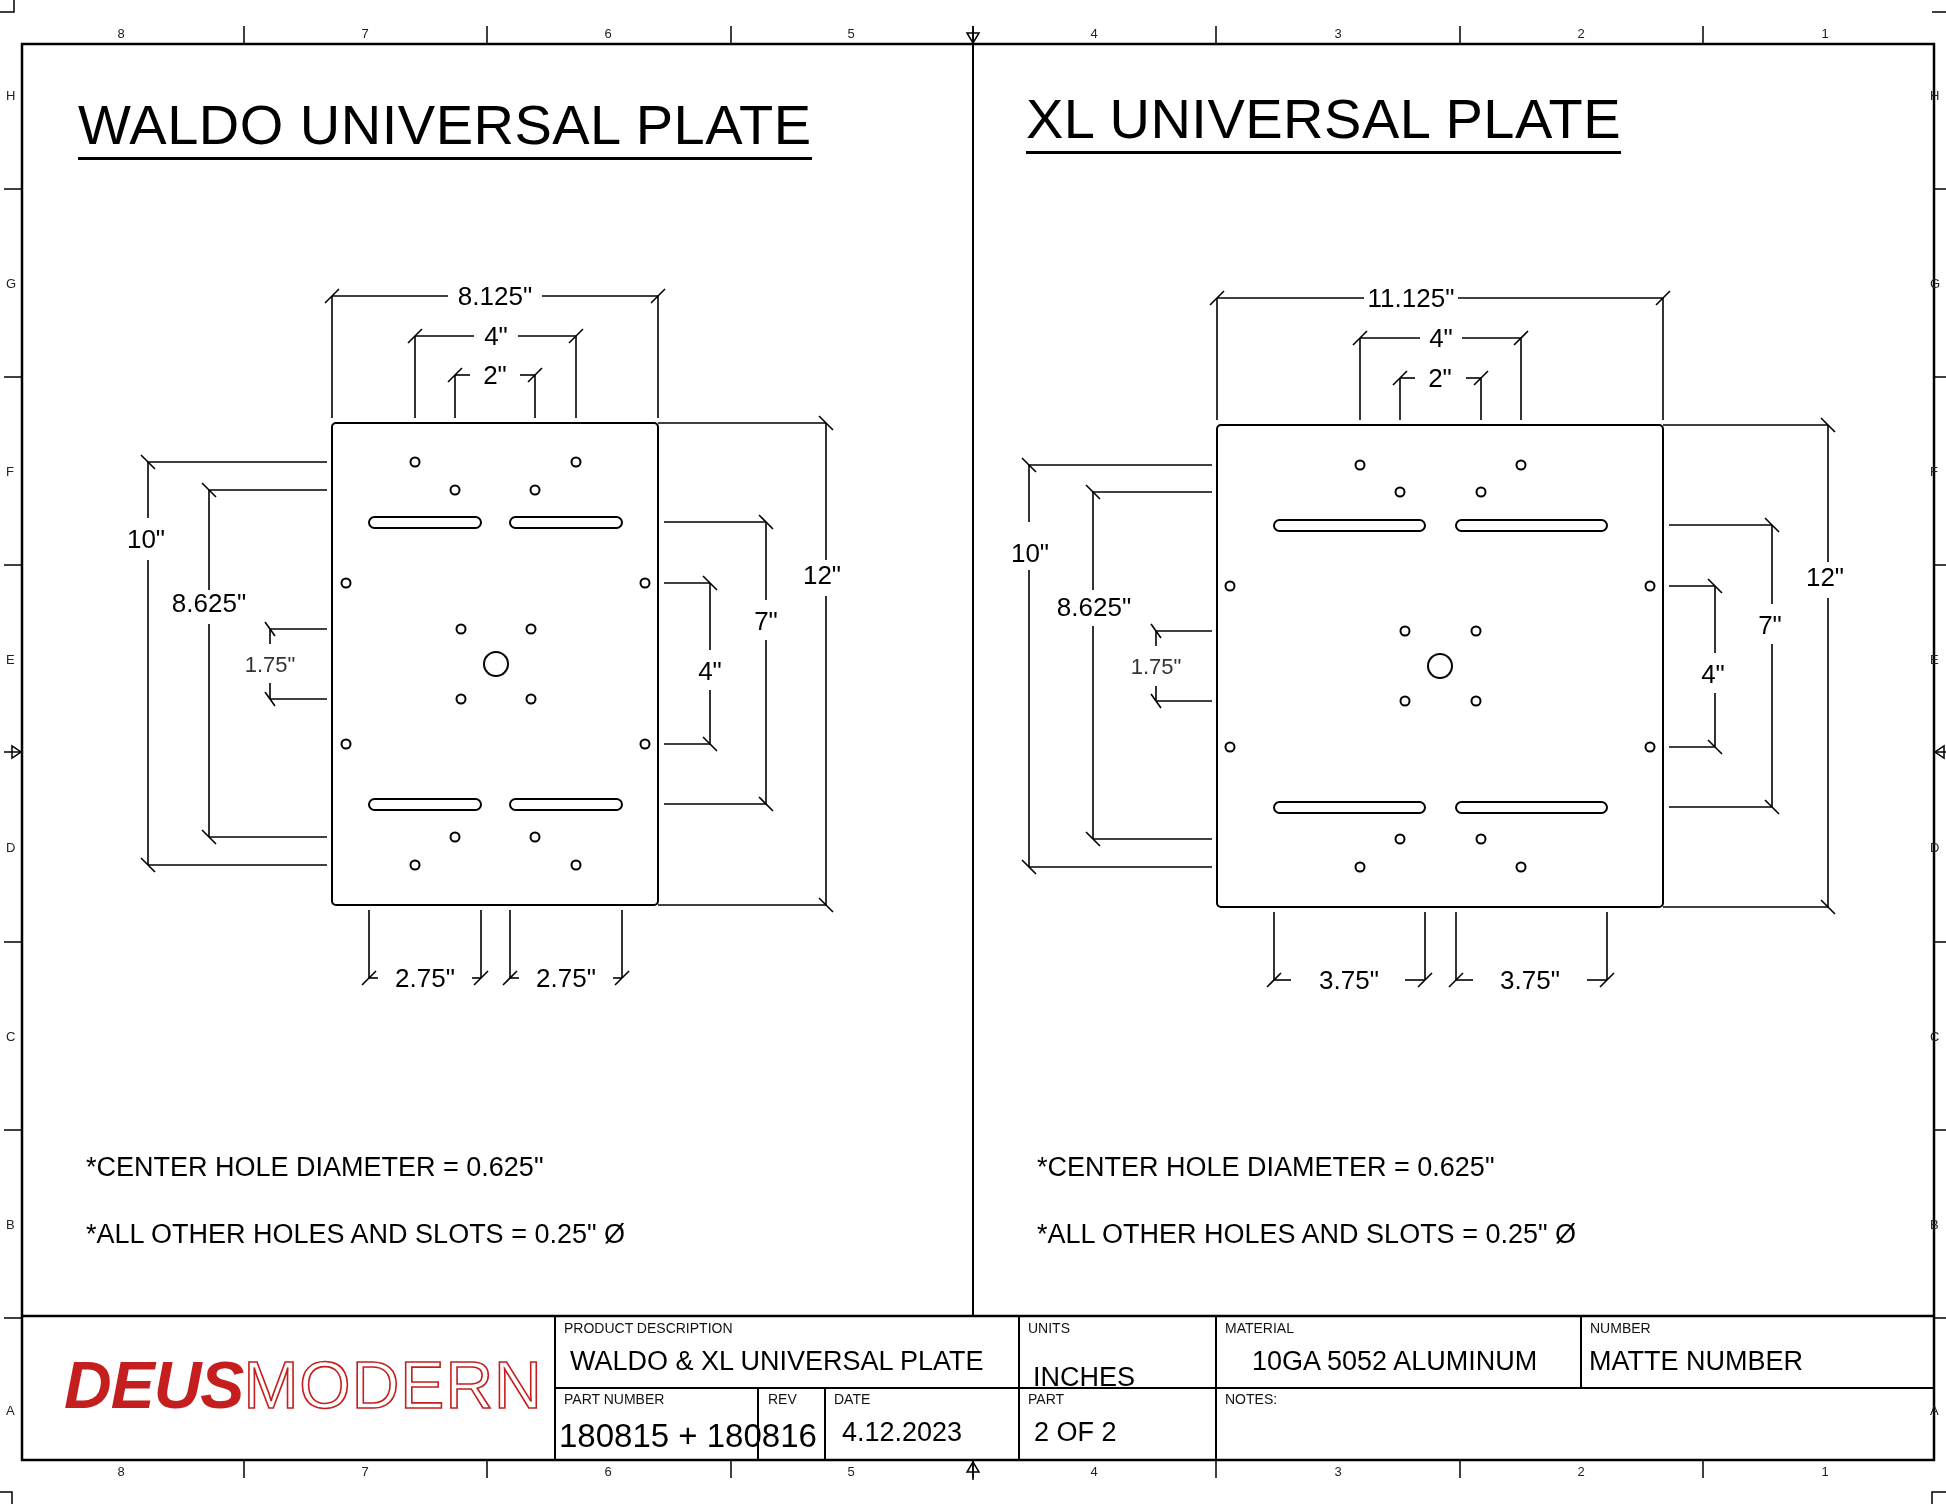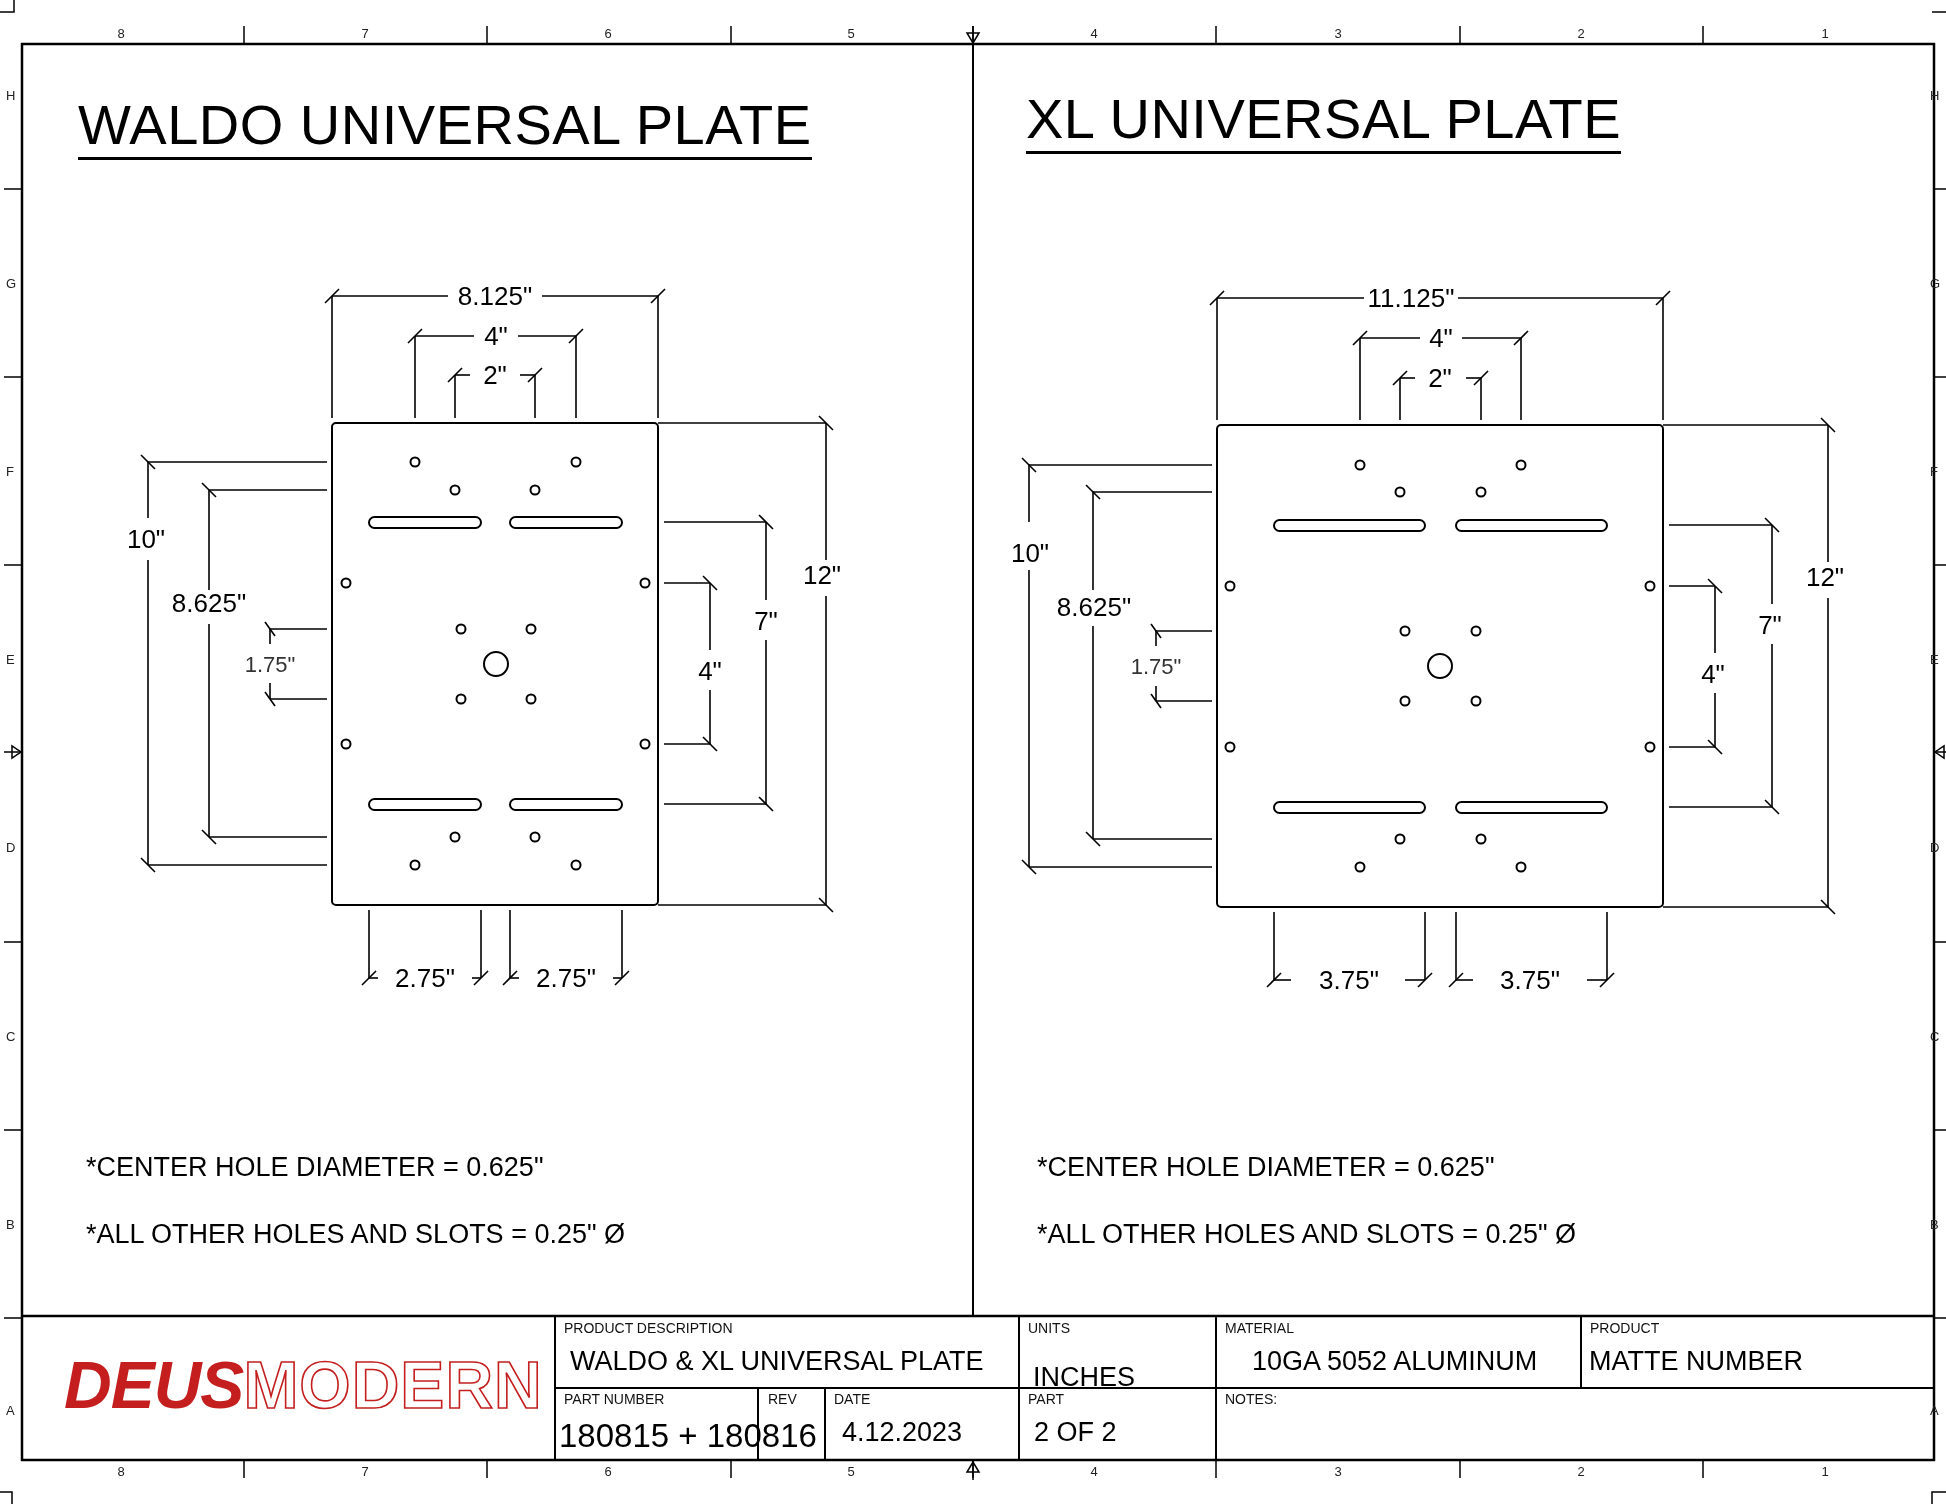--- a/index.html
+++ b/index.html
@@ -7,21 +7,21 @@
   .abs{position:absolute;}
   .zone-num{position:absolute;font-size:13px;color:#222;transform:translateX(-50%);}
   .zone-let{position:absolute;font-size:13px;color:#222;transform:translateY(-50%);}
   .title{position:absolute;font-size:56px;letter-spacing:0.5px;border-bottom:3px solid #000;line-height:1.05;padding-bottom:2px;white-space:nowrap;}
   .note{position:absolute;font-size:27px;white-space:nowrap;}
   .tb-label{position:absolute;font-size:14px;color:#111;white-space:nowrap;}
   .tb-value{position:absolute;font-size:27px;white-space:nowrap;}
   svg text{font-family:"Liberation Sans", sans-serif;}
   .logo{position:absolute;left:64px;top:1352px;font-size:66px;letter-spacing:-1px;white-space:nowrap;line-height:1;}
   .logo .deus{color:#c41e1e;font-weight:bold;font-style:italic;}
-  .logo .modern{color:transparent;-webkit-text-stroke:1.6px #c41e1e;font-weight:bold;letter-spacing:1px;}
+  .logo .modern{color:transparent;-webkit-text-stroke:1.6px #c41e1e;font-weight:normal;letter-spacing:1px;}
 </style>
 </head>
 <body>
 
 <svg class="abs" style="left:0;top:0" width="1946" height="1504">
 
   <path d="M0 12 H14 V0" fill="none" stroke="#000" stroke-width="1.5"></path>
   <path d="M1946 12 H1932" fill="none" stroke="#000" stroke-width="1.5"></path>
   <path d="M0 1492 H12 V1504" fill="none" stroke="#000" stroke-width="1.5"></path>
   <path d="M1932 1504 V1492 H1946" fill="none" stroke="#000" stroke-width="1.5"></path>
@@ -374,21 +374,21 @@
 
 <span class="tb-label" style="left:564px;top:1320px">PRODUCT DESCRIPTION</span>
 <span class="tb-value" style="left:570px;top:1346px">WALDO &amp; XL UNIVERSAL PLATE</span>
 
 <span class="tb-label" style="left:1028px;top:1320px">UNITS</span>
 <span class="tb-value" style="left:1033px;top:1362px">INCHES</span>
 
 <span class="tb-label" style="left:1225px;top:1320px">MATERIAL</span>
 <span class="tb-value" style="left:1252px;top:1346px">10GA 5052 ALUMINUM</span>
 
-<span class="tb-label" style="left:1590px;top:1320px">PRODUCT</span>
+<span class="tb-label" style="left:1590px;top:1320px">NUMBER</span>
 <span class="tb-value" style="left:1589px;top:1346px">MATTE NUMBER</span>
 
 <span class="tb-label" style="left:564px;top:1391px">PART NUMBER</span>
 <span class="tb-value" style="left:559px;top:1417px;font-size:33px">180815 + 180816</span>
 
 <span class="tb-label" style="left:768px;top:1391px">REV</span>
 <span class="tb-value" style="left:772px;top:1417px"></span>
 
 <span class="tb-label" style="left:834px;top:1391px">DATE</span>
 <span class="tb-value" style="left:842px;top:1417px">4.12.2023</span>

